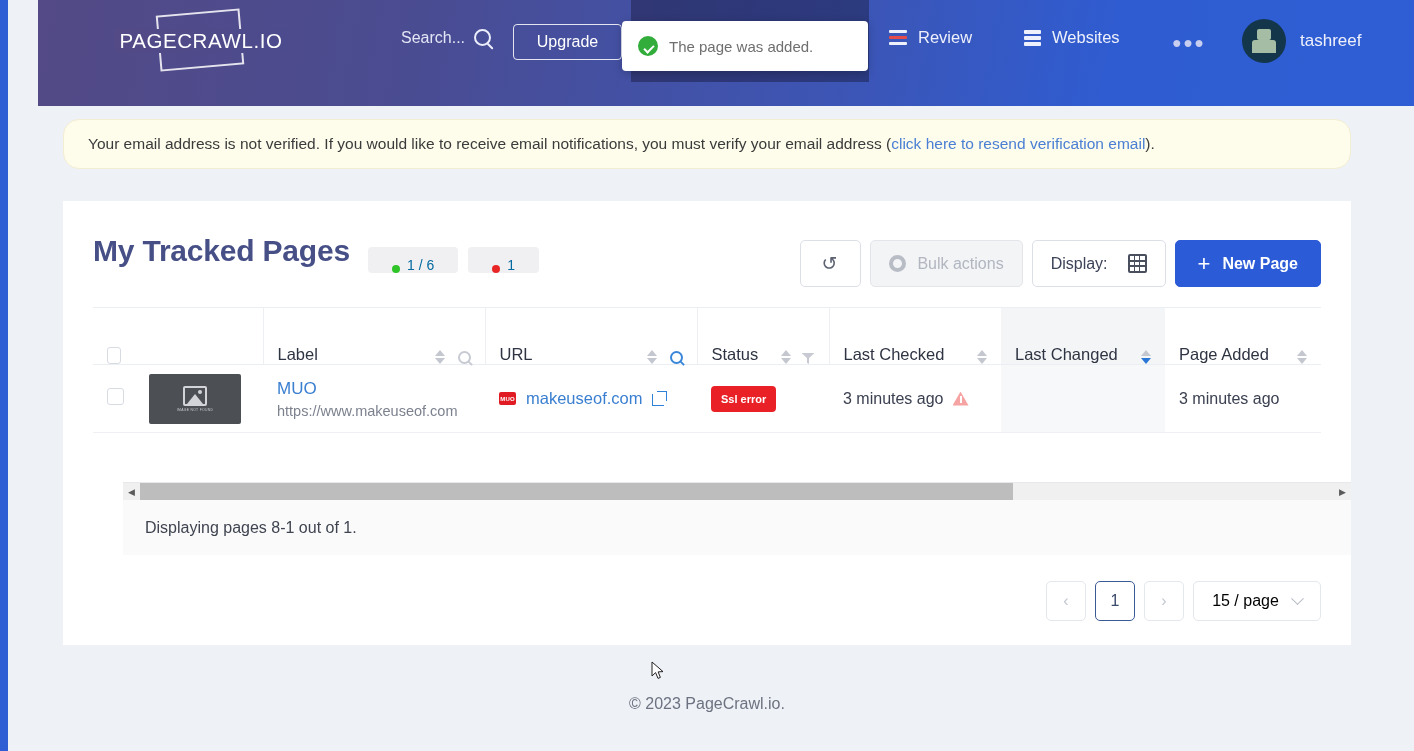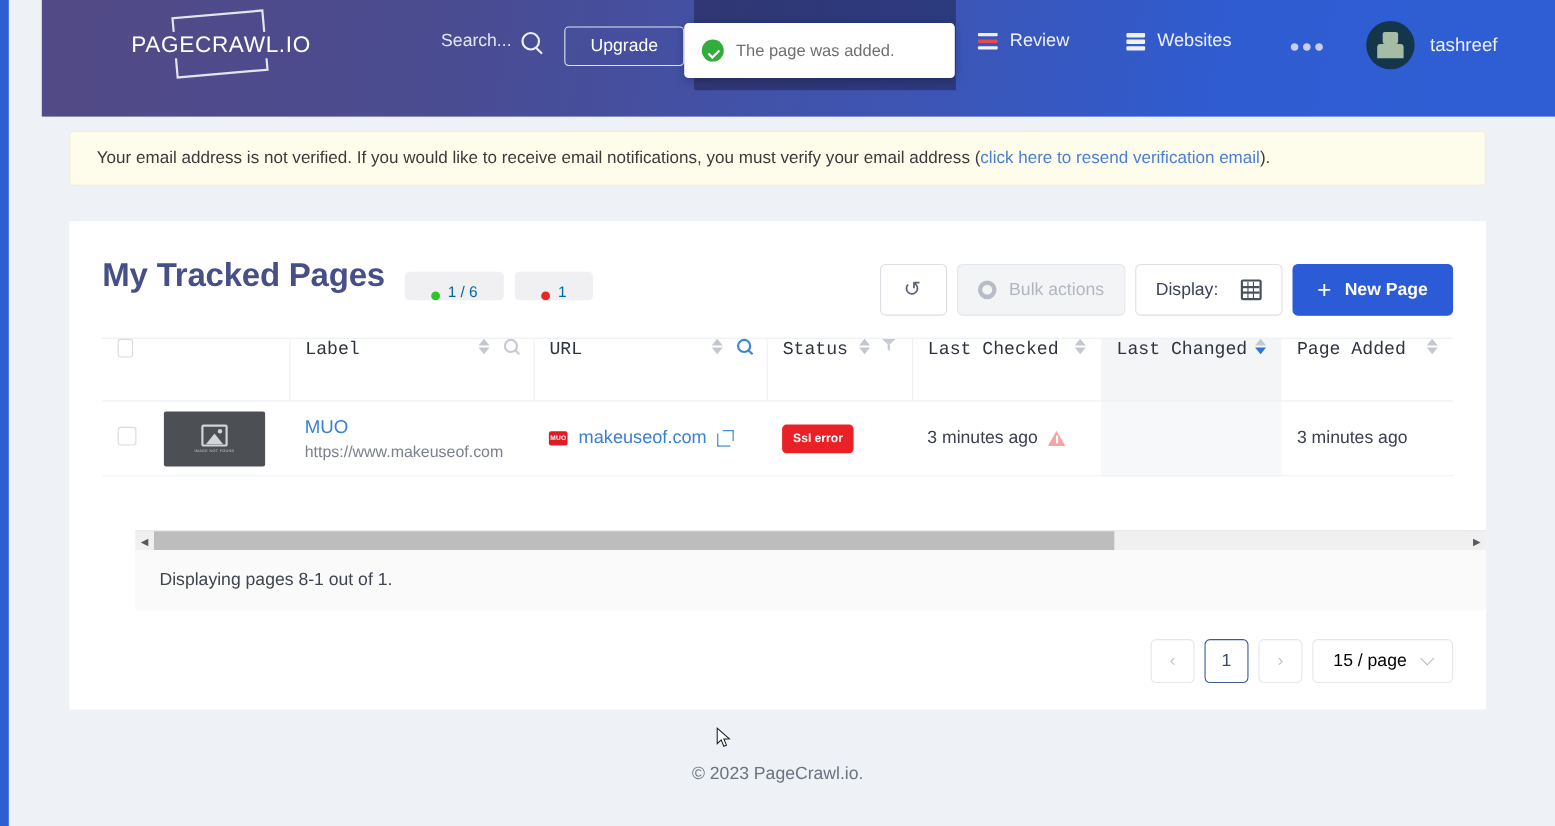--- a/index.html
+++ b/index.html
@@ -90,21 +90,21 @@
   .ico-sites i:nth-child(3){top:12px;}
   .user-area{position:absolute; left:1204px; top:19px; display:flex; align-items:center; gap:14px; cursor:pointer;}
   .avatar{width:44px;height:44px;border-radius:50%;background:#13364a;position:relative;overflow:hidden;flex:none;}
   .avatar:before{content:"";position:absolute;left:15px;top:10px;width:14px;height:11px;background:#a6bda5;border-radius:2px;}
   .avatar:after{content:"";position:absolute;left:10px;top:21px;width:24px;height:13px;background:#a6bda5;border-radius:3px 3px 0 0;}
   .user-name{color:#eef0fb;font-size:17px;}
 
   
   .notice{
     position:absolute; left:63px; top:119px; width:1288px; height:50px;
-    background:#fefceb; border:1px solid #f2edd3; border-radius:4px;
+    background:#fefceb; border:1px solid #f2edd3; border-radius:16px;
     display:flex; align-items:center; padding:0 24px;
     font-size:15.5px; color:#3b3b3b;
   }
   .notice a{color:#4a7fd4; text-decoration:none;}
 
   
   .card{
     position:absolute; left:63px; top:201px; width:1288px; height:444px;
     background:#fff;
   }
@@ -144,21 +144,21 @@
   .plus{font-size:22px;line-height:1;font-weight:400;}
 
   
   .table-wrap{position:absolute; left:30px; top:106px; right:30px;}
   table{border-collapse:collapse; width:1228px; table-layout:fixed;}
   thead th{
     height:56px; border-top:1px solid #ebeef3; border-bottom:1px solid #ebeef3;
     font-size:16.5px; font-weight:400; color:#2f3443; text-align:left;
     padding:0; vertical-align:middle;
   }
-  .th-inner{display:flex;align-items:flex-start; padding:0 14px; height:56px;font-family:Liberation Mono, monospace;}
+  .th-inner{display:flex;align-items:flex-end; padding:0 14px; height:56px;}
   .th-sep{border-left:1px solid #edeff3;}
   .sorter{display:inline-flex;flex-direction:column;margin-left:auto;gap:2px;}
   .ar{width:0;height:0;border-left:5px solid transparent;border-right:5px solid transparent;}
   .ar.up{border-bottom:6px solid #c4c7cf;}
   .ar.dn{border-top:6px solid #c4c7cf;}
   .ar.dn.active{border-top-color:#2b77d7;}
   .mini-mag{width:13px;height:13px;border:2px solid #c7cad2;border-radius:50%;position:relative;display:inline-block;margin-left:13px;flex:none;}
   .mini-mag:after{content:"";position:absolute;width:2px;height:6px;background:#c7cad2;right:-2px;bottom:-4px;transform:rotate(-45deg);}
   .mini-mag.blue{border-color:#3a86d8;}
   .mini-mag.blue:after{background:#3a86d8;}

